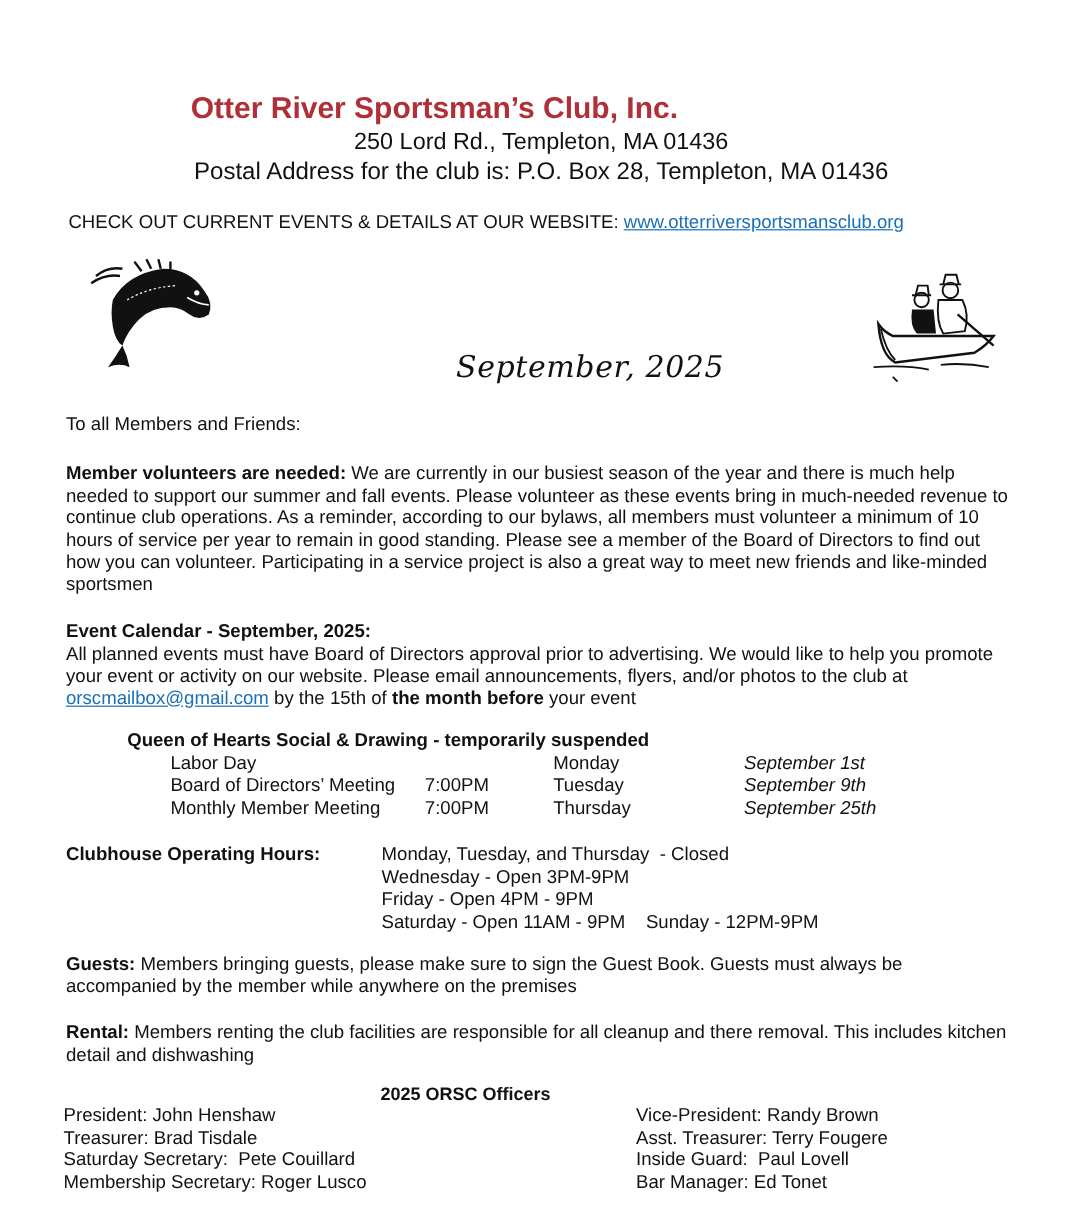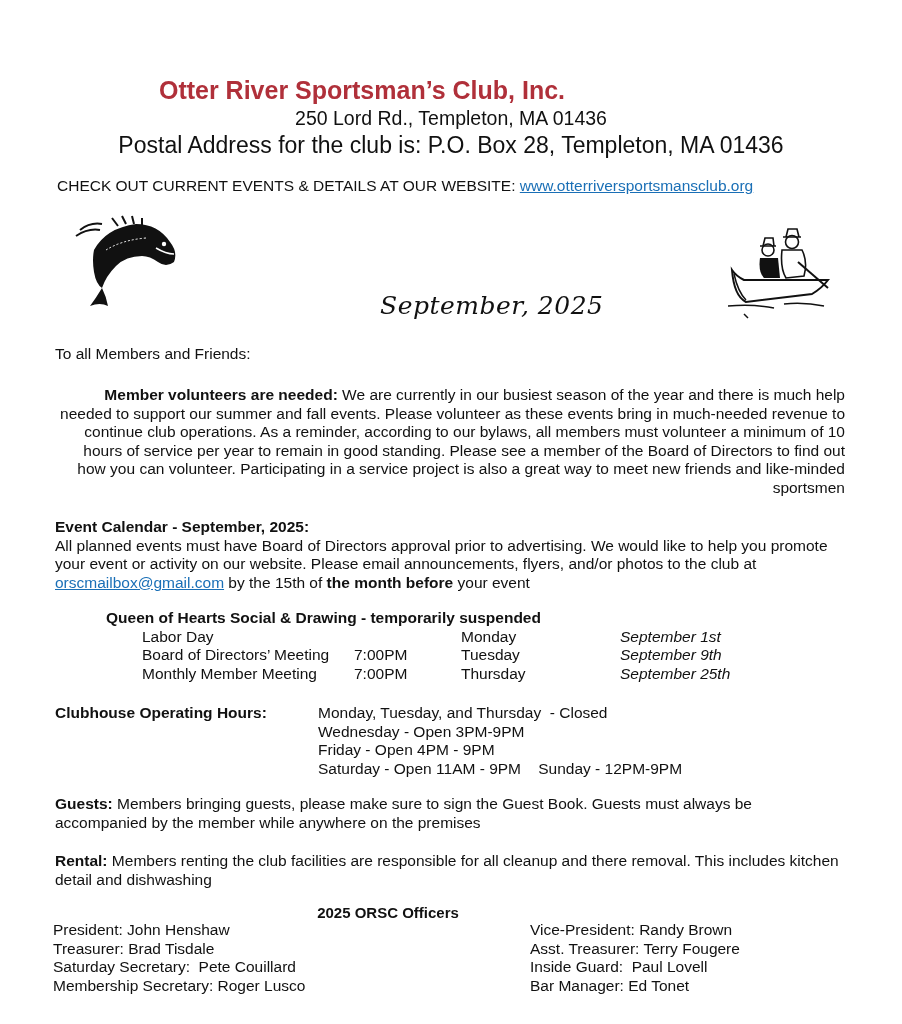--- a/index.html
+++ b/index.html
@@ -6,32 +6,32 @@
   body {
     width: 902px; height: 1024px; background: #ffffff; overflow: hidden;
     font-family: "Liberation Sans", sans-serif; color: #111; position: relative;
   }
   .abs { position: absolute; }
   .title {
     left: 0; width: 724px; top: 76px; text-align: center;
     font-size: 25px; font-weight: bold; color: #b0303a;
   }
   .addr1 { left: 0; width: 902px; top: 107px; text-align: center; font-size: 19.5px; }
-  .addr2 { left: 0; width: 902px; top: 132px; text-align: center; font-size: 23px; }
+  .addr2 { left: 0; width: 902px; top: 132px; text-align: center; font-size: 20px; }
   .website { left: 57px; top: 177px; font-size: 15.5px; white-space: nowrap; }
   a.link { color: #1a6fb6; text-decoration: underline; }
   .fish { left: 66px; top: 210px; width: 118px; height: 100px; }
   .canoe { left: 724px; top: 222px; width: 110px; height: 100px; }
   .dateline {
     left: 380px; top: 291px; font-family: "DejaVu Serif", serif; font-style: italic;
     font-size: 25px; letter-spacing: 0.5px;
   }
   .greet { left: 55px; top: 345px; font-size: 15.5px; }
   .para { left: 55px; width: 790px; font-size: 15.5px; line-height: 18.6px; }
-  .p1 { top: 386px; text-align: right; }
+  .p1 { top: 386px; }
   .p2 { top: 518px; }
   .events { left: 106px; top: 609px; font-size: 15.5px; line-height: 18.7px; }
   .ev-row { position: relative; height: 18.7px; white-space: nowrap; }
   .ev-row span { position: absolute; top: 0; margin-left: 36px; }
   .c1 { left: 0; } .c2 { left: 212px; } .c3 { left: 319px; text-align: right; } .c4 { left: 478px; font-style: italic; }
   .hours-label { left: 55px; top: 704px; font-size: 15.5px; font-weight: bold; }
   .hours { left: 318px; top: 704px; font-size: 15.5px; line-height: 18.5px; white-space: pre; }
   .p3 { top: 795px; }
   .p4 { top: 852px; }
   .off-title { left: 0; width: 776px; top: 904px; text-align: center; font-size: 15px; font-weight: bold; }

